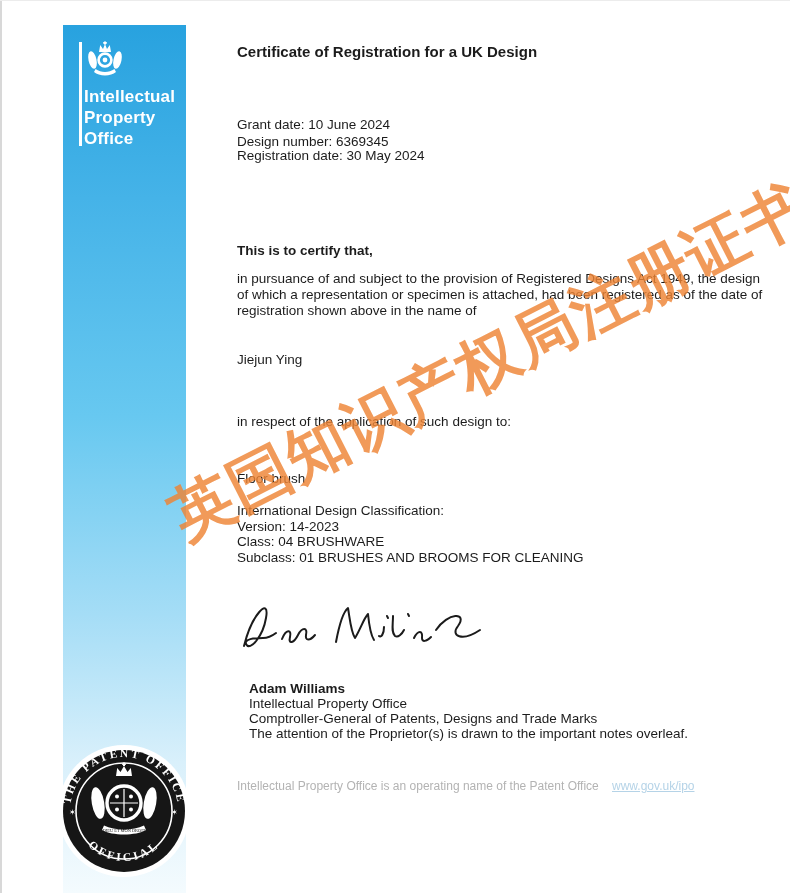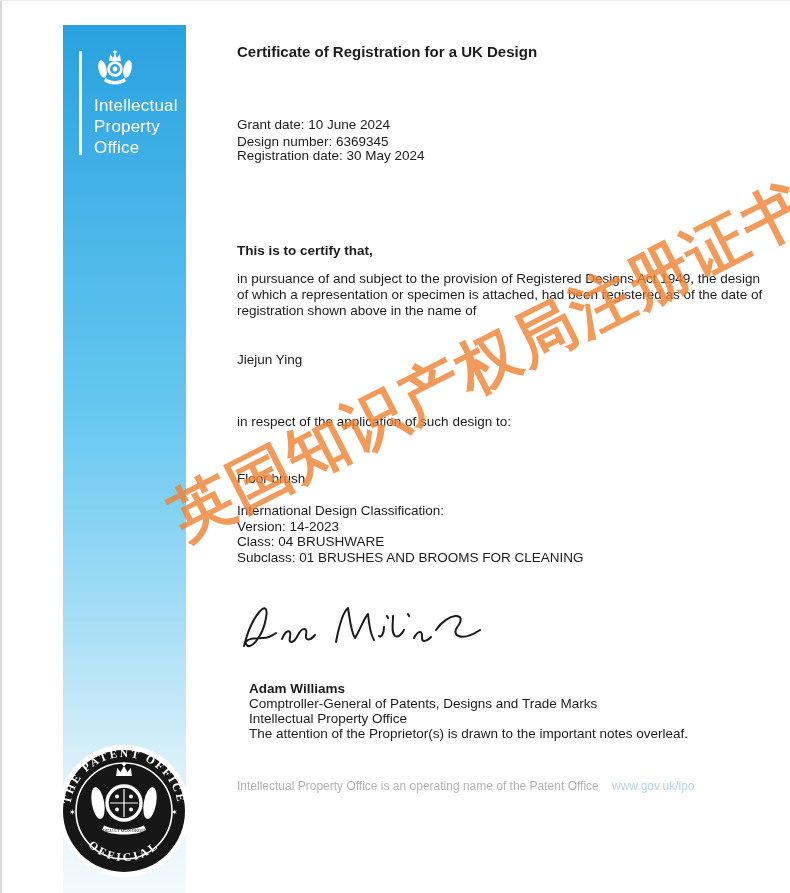--- a/index.html
+++ b/index.html
@@ -9,21 +9,21 @@
   }
   .edge-left{position:absolute;left:0;top:0;width:2px;height:100%;background:#d8d8d8;}
   .edge-top{position:absolute;left:0;top:0;width:100%;height:1px;background:#ececec;}
 
   
   .sidebar{
     position:absolute;left:63px;top:25px;width:123px;height:868px;
     background:linear-gradient(180deg,#28a2df 0%,#45b3e8 20%,#67c8f0 45%,
                #a5ddf6 68%,#d9f0fb 85%,#f4fbfe 100%);
   }
-  .logo{position:absolute;left:16px;top:24px;display:flex;gap:12px;}
+  .logo{position:absolute;left:16px;top:15px;display:flex;gap:2px;font-weight:bold;}
   .logo-bar{width:3px;height:104px;background:#ffffff;margin-top:2px;}
   .logo-text{color:#ffffff;font-size:17px;line-height:21px;letter-spacing:.2px;}
   .crest{display:block;margin:0 0 4px 1px;}
 
   
   .seal{position:absolute;left:57px;top:744px;width:134px;height:134px;z-index:6;}
 
   
   .watermark{
     position:absolute;left:156px;top:484px;z-index:5;
@@ -46,21 +46,21 @@
   .product{top:471px;}
   .classification{top:503px;line-height:15.5px;}
   .signature-wrap{position:absolute;left:236px;top:590px;}
   .signatory{top:681px;line-height:15px;margin-left:12px;}
   .signatory .name{font-weight:700;}
 
   
   .footer-text{position:absolute;left:237px;top:779px;font-size:12px;color:#b3b3b3;}
   .footer-link{
     position:absolute;left:612px;top:779px;font-size:12px;color:#b5d3e7;
-    cursor:pointer;
+    text-decoration:underline;cursor:pointer;
   }
 </style>
 </head>
 <body>
 
 <div class="edge-left"></div>
 <div class="edge-top"></div>
 
 <div class="sidebar">
   <div class="logo">
@@ -152,19 +152,19 @@
     <path d="M100,52 c3,-16 7,-30 12,-34 c2,12 3,24 7,30 c5,-8 9,-20 13,-24 c1,10 2,20 6,26"></path>
     <path d="M143,46 c2,2 5,-2 5,-9 m3,-11 l1,2"></path>
     <path d="M157,26 c0,9 -2,16 2,20 c3,2 7,-2 9,-6 m4,-16 l1,2"></path>
     <path d="M178,48 c4,-8 9,-8 8,0 c0,4 4,4 9,-1"></path>
     <path d="M200,40 C212,22 232,22 222,36 C214,46 226,52 244,40"></path>
   </svg>
 </div>
 
 <div class="content-item signatory">
   <div class="name">Adam Williams</div>
+  <div>Intellectual Property Office</div>
   <div>Comptroller-General of Patents, Designs and Trade Marks</div>
-  <div>Intellectual Property Office</div>
   <div>The attention of the Proprietor(s) is drawn to the important notes overleaf.</div>
 </div>
 
 <div class="footer-text">Intellectual Property Office is an operating name of the Patent Office</div>
 <a class="footer-link">www.gov.uk/ipo</a>
 
 </body></html>

